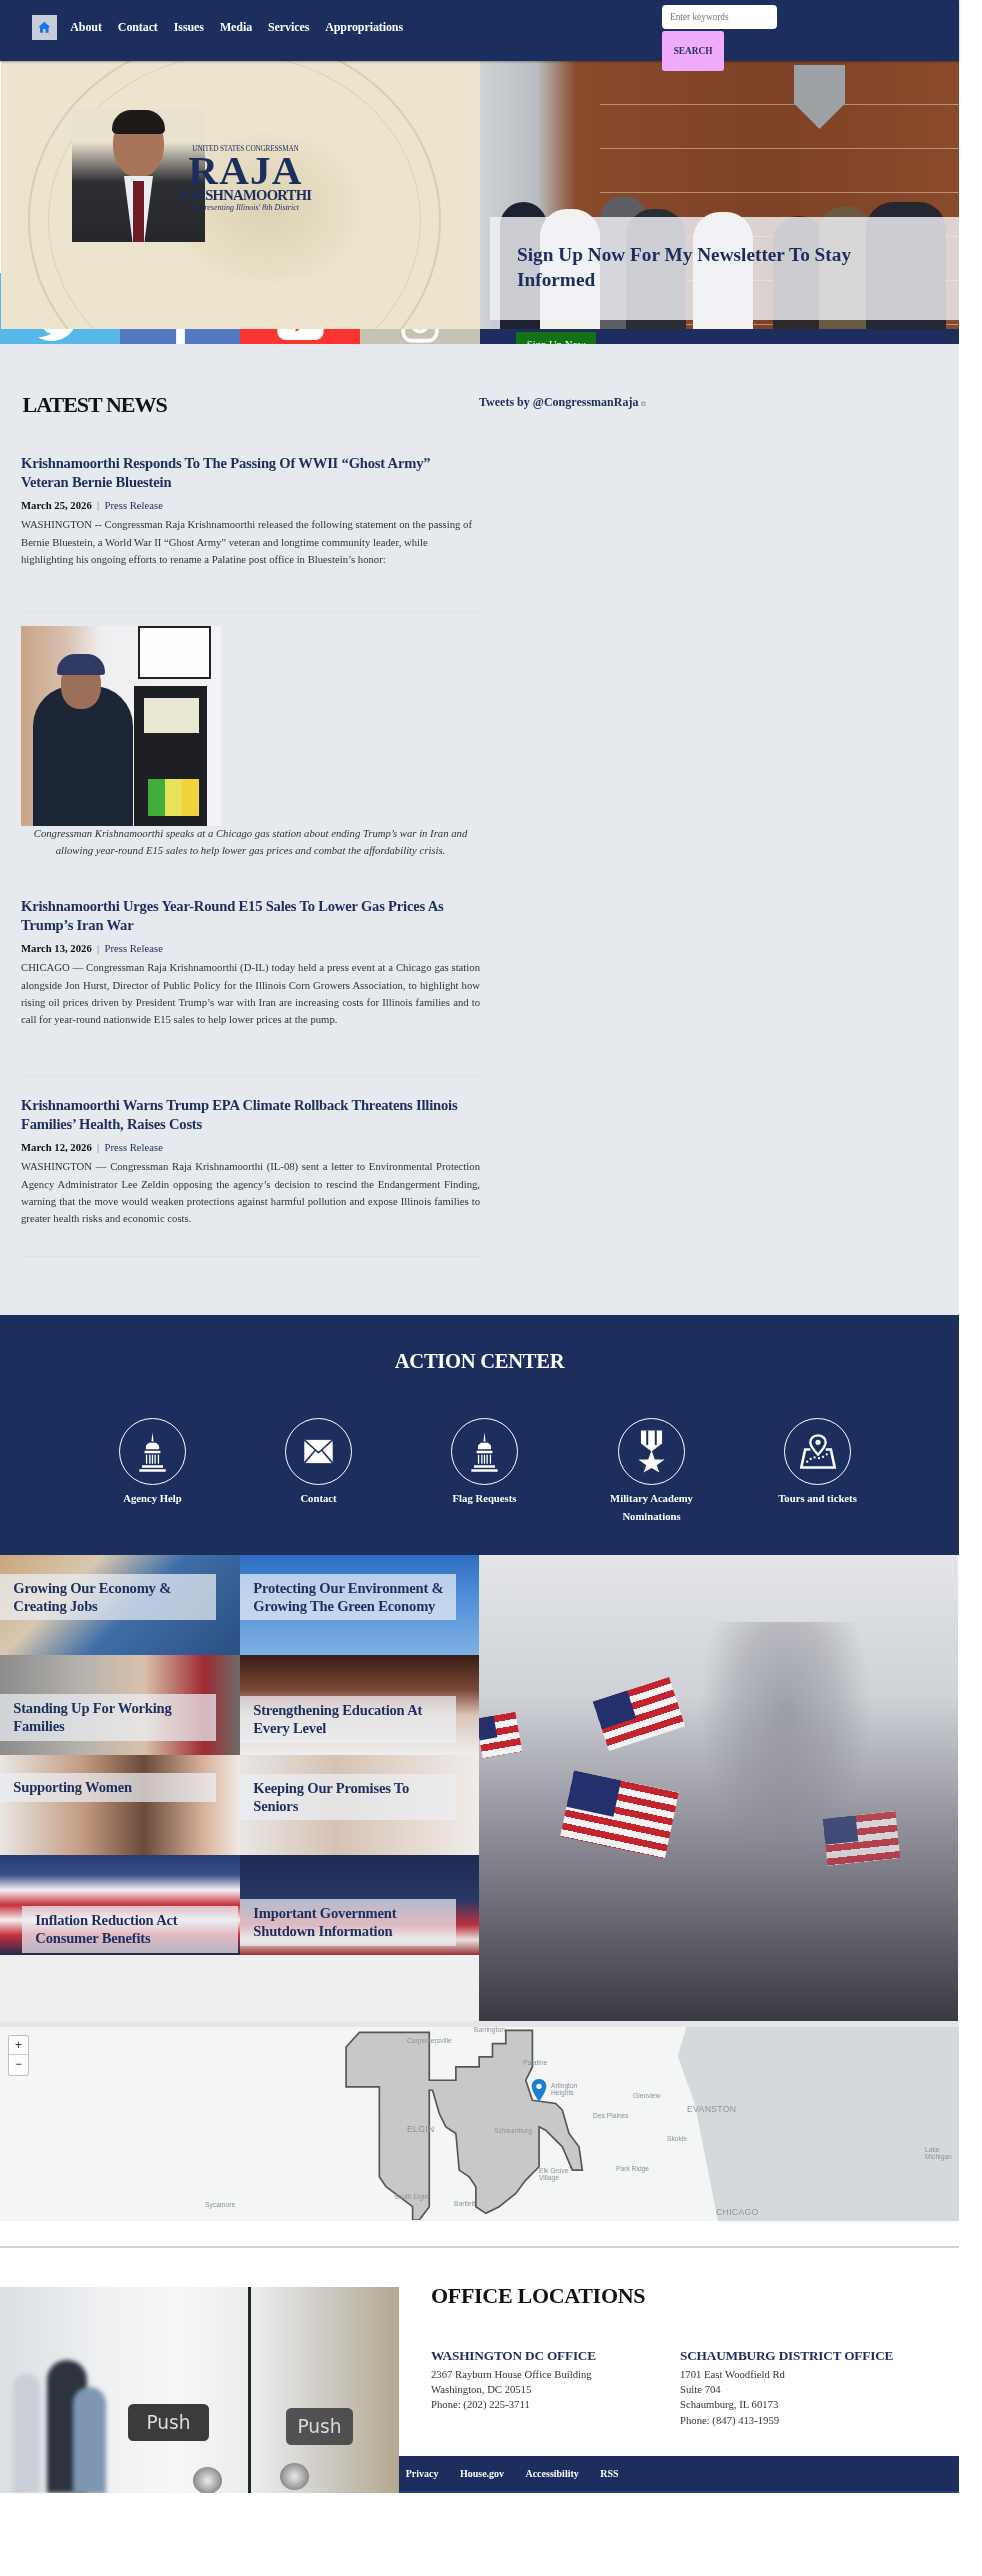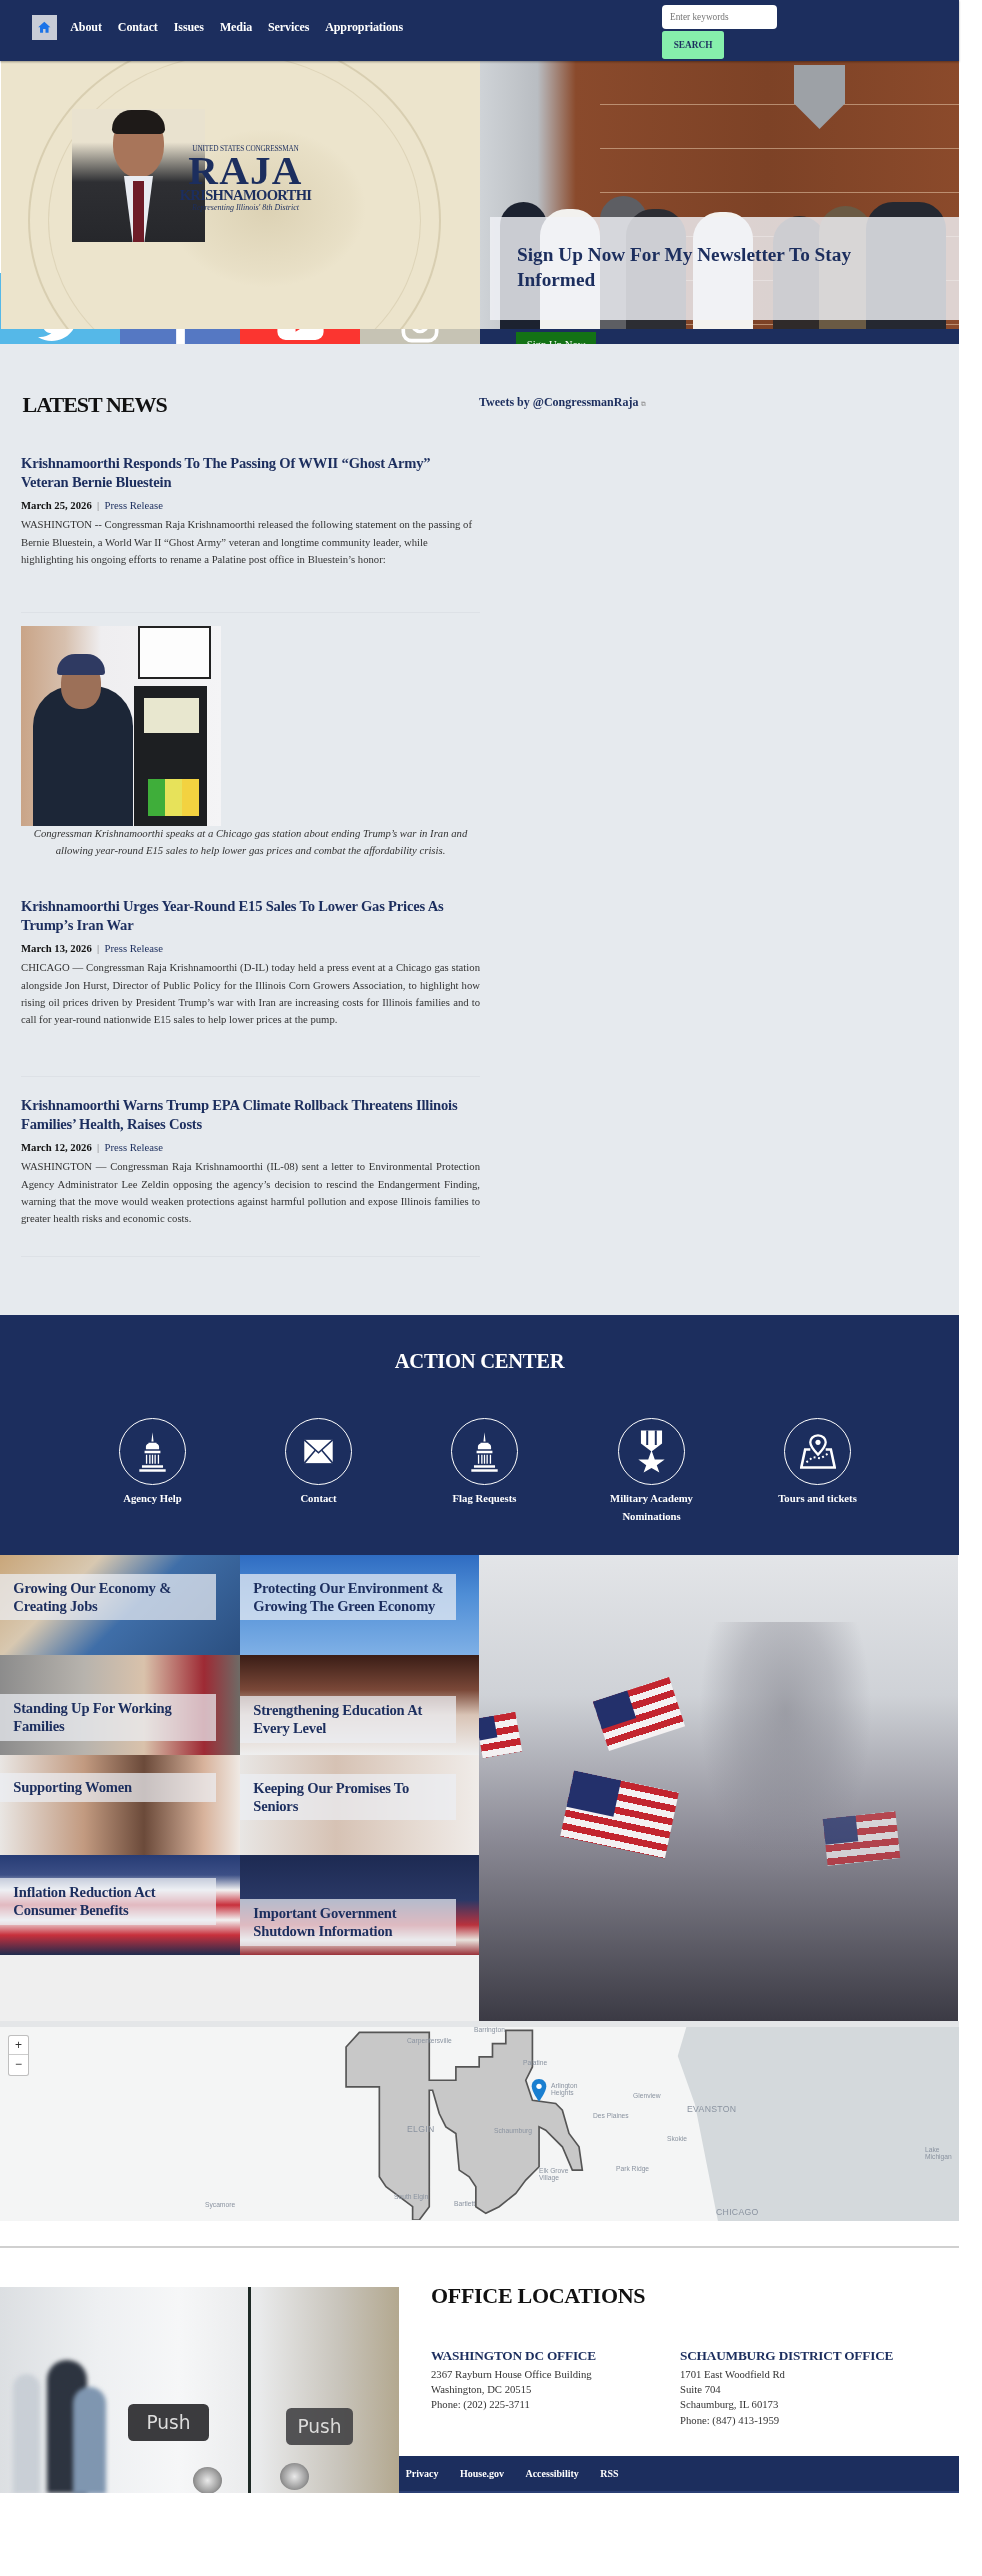--- a/index.html
+++ b/index.html
@@ -7,21 +7,21 @@
   body { font-family: "Liberation Serif", "DejaVu Serif", serif; color: #222; }
   .page { width: 959px; position: relative; background: #fff; }
 
   
   .header { height: 61px; background: #1c2e5e; position: relative; box-shadow: 0 1.3px 2px rgba(0,0,0,0.35); z-index: 3; }
   .nav { position: absolute; left: 32px; top: 14.6px; display: flex; align-items: center; }
   .home-btn { width: 25px; height: 25px; background: #c8ccd6; display: flex; align-items: center; justify-content: center; margin-right: 13.3px; cursor: pointer; }
   .nav-item { color: #fff; font-weight: bold; font-size: 12px; margin-right: 16px; cursor: pointer; letter-spacing: -0.1px; }
   .search { position: absolute; left: 662px; top: 5.3px; }
   .search input { width: 115px; height: 24px; border: none; border-radius: 4px; padding: 0 8px; font-family: "Liberation Serif", serif; font-size: 9.3px; color: #666; display: block; }
-  .search button { margin-top: 1.3px; width: 62px; height: 28px; border: none; border-radius: 2.7px; background: #86efac; color: #1c2e5e; font-weight: bold; font-size: 9.3px; font-family: "Liberation Serif", serif; cursor: pointer; }
+  .search button { margin-top: 1.3px; width: 62px; height: 40px; border: none; border-radius: 2.7px; background: #f0abfc; color: #1c2e5e; font-weight: bold; font-size: 9.3px; font-family: "Liberation Serif", serif; cursor: pointer; }
 
   
   .hero { height: 212px; display: flex; justify-content: flex-end; }
   .hero-left { width: 479px; height: 268px; background: #ece4cc; position: relative; overflow: hidden; }
   .seal { position: absolute; left: 27px; top: -27px; width: 413px; height: 373px; border-radius: 50%; border: 2px solid rgba(180,165,125,0.35); }
   .seal2 { position: absolute; left: 47px; top: -6.7px; width: 373px; height: 333px; border-radius: 50%; border: 1.3px solid rgba(180,165,125,0.25); }
   .eagle { position: absolute; left: 166px; top: 67px; width: 200px; height: 160px; background: radial-gradient(ellipse at center, rgba(190,175,135,0.35) 0%, rgba(190,175,135,0.08) 60%, transparent 70%); }
   .portrait { position: absolute; left: 71px; top: 48px; width: 133px; height: 133px; background: linear-gradient(180deg, #e9e2cf 0%, #e9e2cf 25%, #2e2f33 55%, #26272b 100%); overflow: hidden; }
   .portrait .face { position: absolute; left: 41px; top: 5.3px; width: 51px; height: 64px; border-radius: 45% 45% 50% 50%; background: #a8755a; }
   .portrait .hair { position: absolute; left: 40px; top: 1.3px; width: 53px; height: 24px; border-radius: 27px 27px 6.7px 6.7px; background: #1e1a18; }
@@ -335,21 +335,21 @@
         <div class="ov" style="top:18px;">
             <span>Supporting Women</span>
           </div>
       </div>
       <div class="tile" style="left:240px;top:200px;background:linear-gradient(90deg,#e8e6e4 0%,#d6c2b4 40%,#e4d8cf 70%,#f0ece9 100%);">
         <div class="ov" style="top:18.6px;">
             <span>Keeping Our Promises To Seniors</span>
           </div>
       </div>
       <div class="tile" style="left:0;top:300px;background:linear-gradient(180deg,#273c75 0%,#3c4f86 20%,#f2f2f2 35%,#c8303c 50%,#f2f2f2 65%,#c8303c 80%,#1f2b4d 100%);">
-        <div class="ov" style="top:23px;">
+        <div class="ov" style="top:51px;margin-left:22px;">
             <span>Inflation Reduction Act Consumer Benefits</span>
           </div>
       </div>
       <div class="tile" style="left:240px;top:300px;background:linear-gradient(180deg,#1d2a52 0%,#2a3866 45%,#b9323d 70%,#e8e2dc 85%,#9a3038 100%);">
         <div class="ov" style="top:44px;">
             <span>Important Government Shutdown Information</span>
           </div>
       </div>
     </div>
     <div class="flag-img">

